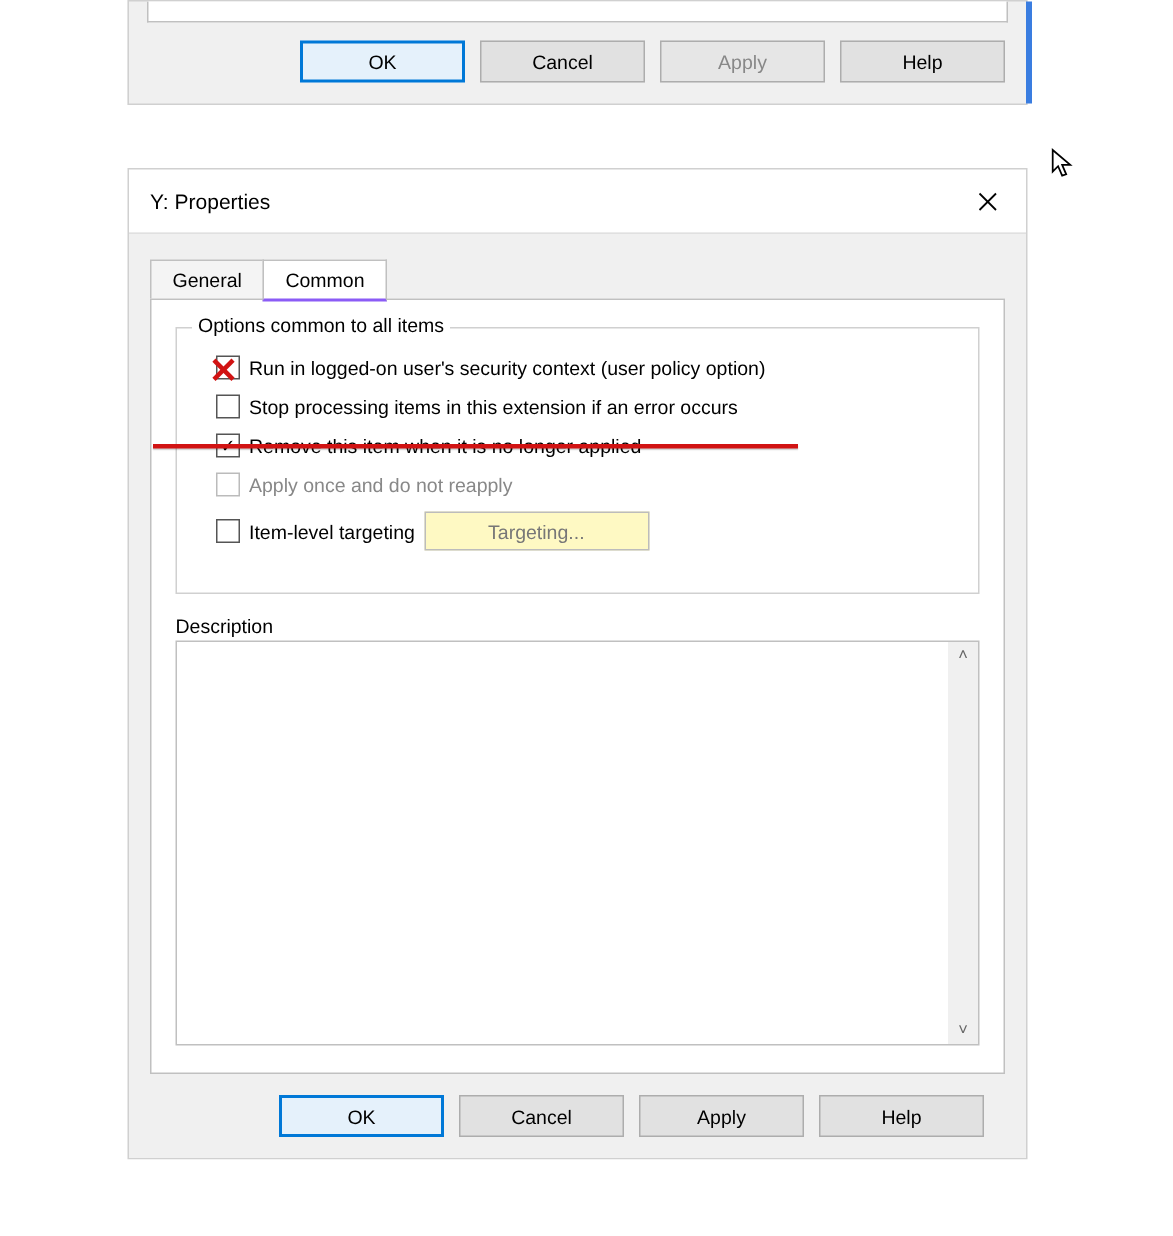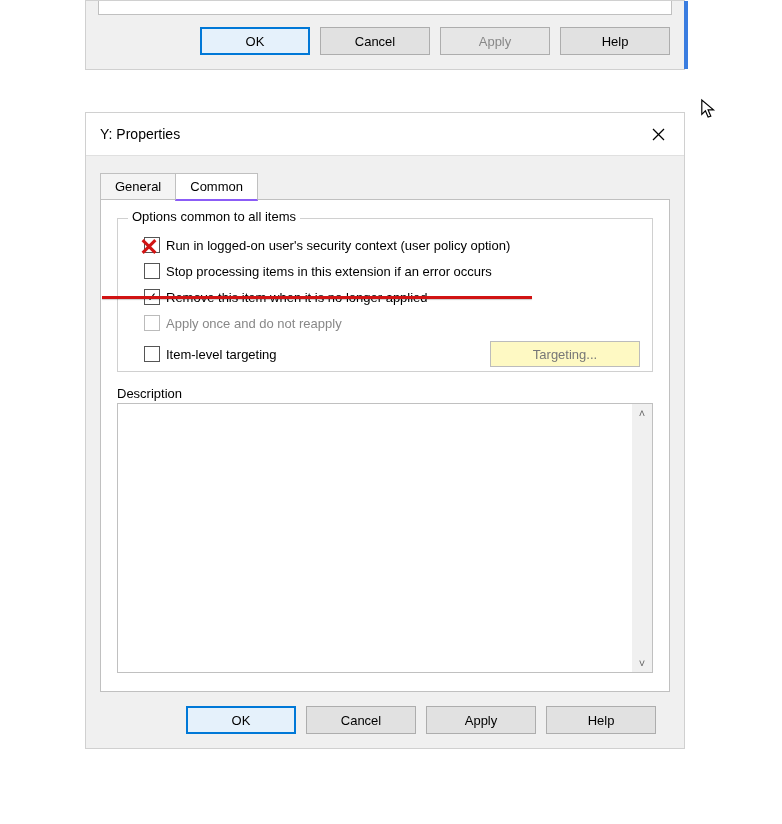--- a/index.html
+++ b/index.html
@@ -111,21 +111,21 @@
   .tab:not(:first-child) { margin-left: -1px; }
   .tab-panel {
     background: #fff;
     border: 1px solid #c0c0c0;
     padding: 18px 16px 18px 16px;
     position: relative;
   }
   
   .fs {
     border: 1px solid #d0d0d0;
-    padding: 14px 12px 4px 12px;
+    padding: 14px 12px 28px 12px;
     margin-bottom: 14px;
     position: relative;
   }
   .fs-legend {
     position: absolute;
     top: -10px;
     left: 10px;
     background: #fff;
     padding: 0 4px;
     font-size: 13px;
@@ -153,21 +153,20 @@
     content: "✓";
     font-size: 12px;
     line-height: 1;
   }
   .cb.disabled { border-color: #bbb; cursor: default; }
   .opt-label { font-size: 13px; }
   .opt-label.disabled { color: #888; }
   .targeting-row {
     display: flex;
     align-items: center;
-    justify-content: space-between;
   }
   .targeting-btn {
     width: 150px;
     height: 26px;
     background: #fef9c3;
     border: 1px solid #bcbcbc;
     color: #777;
     font-family: inherit;
     font-size: 13px;
     cursor: default;

